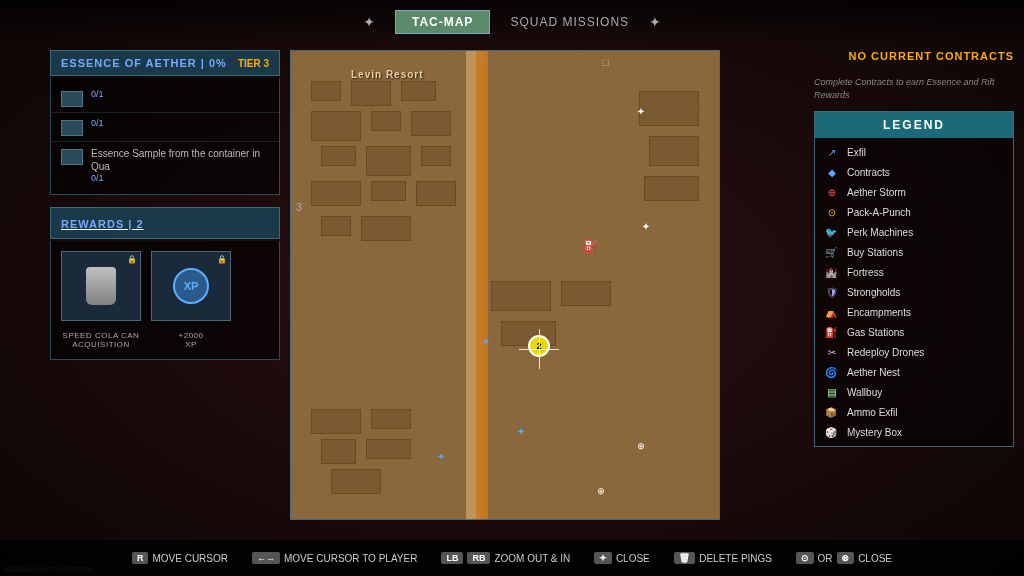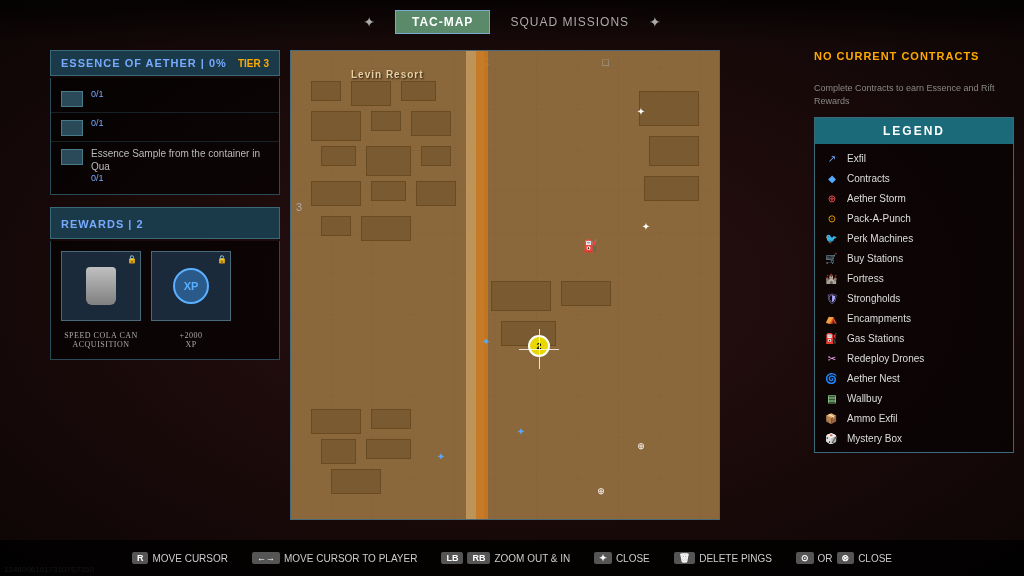--- a/index.html
+++ b/index.html
@@ -170,20 +170,21 @@
     .task-progress {
       font-size: 9px;
       color: #7af;
     }
 
     .rewards-header {
       background: #1a3a4a;
       border: 1px solid #3a6a7a;
       padding: 6px 10px;
       margin-bottom: 2px;
+      text-decoration: underline;
     }
 
     .rewards-title {
       color: #7af;
       font-size: 11px;
       font-weight: bold;
       letter-spacing: 1px;
       text-transform: uppercase;
     }
 
@@ -242,21 +243,20 @@
       color: #5aafff;
     }
 
     .reward-label {
       font-size: 8px;
       color: #aaa;
       text-align: center;
       text-transform: uppercase;
       letter-spacing: 0.5px;
       margin-top: 2px;
-      font-family: Liberation Serif, serif;
     }
 
     
     .map-area {
       position: absolute;
       top: 50px;
       left: 290px;
       width: 430px;
       height: 470px;
       z-index: 5;
@@ -338,27 +338,29 @@
     .contracts-section {
       margin-bottom: 10px;
     }
 
     .no-contracts {
       color: #fa0;
       font-size: 11px;
       font-weight: bold;
       letter-spacing: 1px;
       text-transform: uppercase;
-      margin-bottom: 20px;
+      margin-bottom: 14px;
+      text-align: right;
     }
 
     .contracts-desc {
       color: #888;
       font-size: 9px;
       line-height: 1.4;
+      font-style: italic;
     }
 
     .legend-panel {
       background: rgba(0,0,0,0.5);
       border: 1px solid #3a6a7a;
     }
 
     .legend-header {
       background: #1a6a7a;
       padding: 6px 10px;

